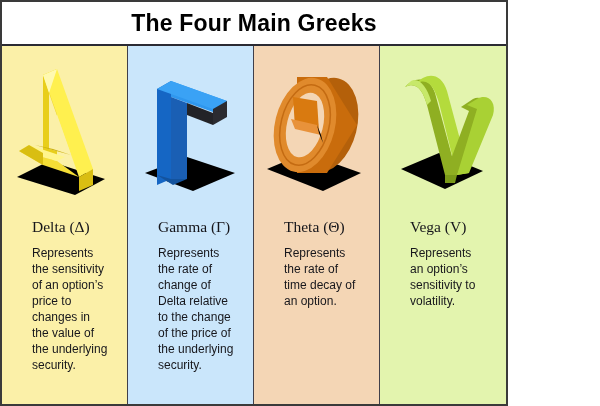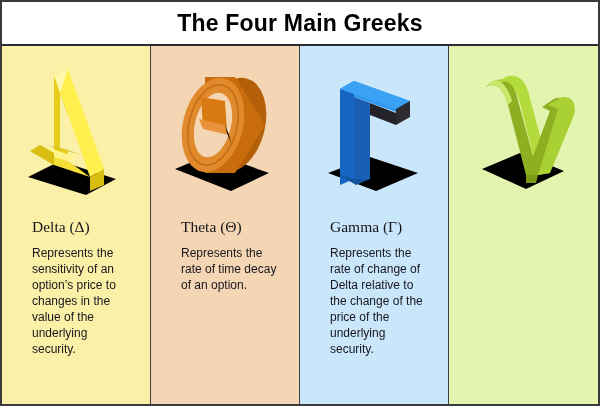--- a/index.html
+++ b/index.html
@@ -2,21 +2,21 @@
 <html><head>
 <meta charset="utf-8">
 <style>
   html, body {
     margin: 0;
     padding: 0;
     background: #ffffff;
   }
   #infographic {
     position: relative;
-    width: 600px;
+    width: 508px;
     height: 406px;
     box-sizing: border-box;
     border: 2px solid #3a3a3a;
     background: #ffffff;
     overflow: hidden;
     font-family: "Liberation Sans", sans-serif;
   }
   #title-bar {
     position: relative;
     height: 44px;
@@ -142,67 +142,71 @@
           <polygon points="30,88 44,92 66,98 48,92" fill="#C9AE0E"></polygon>
           <polygon points="38,18 44,36 52,12" fill="#FFF9B0"></polygon>
         </svg>
       </div>
       <div class="text-area">
         <div class="term-heading">Delta (Δ)</div>
         <div class="term-desc">Represents the sensitivity of an option’s price to changes in the value of the underlying security.</div>
       </div>
     </div>
 
+    <div class="column" style="background:#CAE6FB;">
+      <div class="icon-area">
+        <svg width="120" height="150" viewBox="0 0 120 150">
+          <polygon points="14,116 62,134 104,116 56,100" fill="#000000"></polygon>
+          <polygon points="26,32 40,24 40,122 26,128" fill="#1566C4"></polygon>
+          <polygon points="40,24 96,44 96,60 40,40" fill="#2F97EE"></polygon>
+          <polygon points="26,32 40,24 96,44 82,52" fill="#3AA2F5"></polygon>
+          <polygon points="40,40 56,46 56,122 40,122" fill="#1A5FB4"></polygon>
+          <polygon points="82,52 96,44 96,60 82,68" fill="#2B2B30"></polygon>
+          <polygon points="56,46 82,56 82,68 56,58" fill="#232327"></polygon>
+          <polygon points="26,118 40,122 56,122 42,128" fill="#13539E"></polygon>
+        </svg>
+      </div>
+      <div class="text-area">
+        <div class="term-heading">Gamma (Γ)</div>
+        <div class="term-desc">Represents the rate of change of Delta relative to the change of the price of the underlying security.</div>
+      </div>
+    </div>
+
     <div class="column" style="background:#F4D6B5;">
       <div class="icon-area">
         <svg width="120" height="150" viewBox="0 0 120 150">
           <polygon points="10,112 66,134 104,116 48,96" fill="#000000"></polygon>
           <ellipse cx="70" cy="68" rx="30" ry="48" transform="rotate(14 70 68)" fill="#B4600A"></ellipse>
           <path d="M40 20 L70 20 L100 68 L70 116 L40 116 Z" fill="#C96C0C"></path>
           <ellipse cx="48" cy="68" rx="30" ry="48" transform="rotate(14 48 68)" fill="#E08A2C"></ellipse>
           <ellipse cx="48" cy="68" rx="18" ry="33" transform="rotate(14 48 68)" fill="#F4D6B5"></ellipse>
           <path d="M36 40 L60 44 L62 74 L38 70 Z" fill="#D97A10"></path>
           <polygon points="34,62 60,68 64,78 38,72" fill="#E8923A"></polygon>
           <polygon points="60,68 64,78 66,86 62,76" fill="#000000"></polygon>
           <ellipse cx="48" cy="68" rx="24" ry="41" transform="rotate(14 48 68)" fill="none" stroke="#C46B12" stroke-width="1.5"></ellipse>
         </svg>
       </div>
       <div class="text-area">
         <div class="term-heading">Theta (Θ)</div>
         <div class="term-desc">Represents the rate of time decay of an option.</div>
       </div>
     </div>
 
-    <div class="column" style="background:#CAE6FB;">
-      <div class="icon-area">
-        <svg width="120" height="150" viewBox="0 0 120 150">
-          <polygon points="14,116 62,134 104,116 56,100" fill="#000000"></polygon>
-          <polygon points="26,32 40,24 40,122 26,128" fill="#1566C4"></polygon>
-          <polygon points="40,24 96,44 96,60 40,40" fill="#2F97EE"></polygon>
-          <polygon points="26,32 40,24 96,44 82,52" fill="#3AA2F5"></polygon>
-          <polygon points="40,40 56,46 56,122 40,122" fill="#1A5FB4"></polygon>
-          <polygon points="82,52 96,44 96,60 82,68" fill="#2B2B30"></polygon>
-          <polygon points="56,46 82,56 82,68 56,58" fill="#232327"></polygon>
-          <polygon points="26,118 40,122 56,122 42,128" fill="#13539E"></polygon>
-        </svg>
-      </div>
-      <div class="text-area">
-        <div class="term-heading">Gamma (Γ)</div>
-        <div class="term-desc">Represents the rate of change of Delta relative to the change of the price of the underlying security.</div>
-      </div>
-    </div>
-
     <div class="column" style="background:#E3F4AE;">
       <div class="icon-area">
         <svg width="120" height="150" viewBox="0 0 120 150">
           <polygon points="18,112 62,132 100,114 56,96" fill="#000000"></polygon>
           <path d="M22,30 C34,24 40,34 44,48 L62,118 L74,118 L52,36 C46,18 30,20 22,30 Z" fill="#8FAF22"></path>
           <path d="M34,26 C46,20 52,32 56,46 L74,118 L86,116 L64,34 C58,14 42,16 34,26 Z" fill="#B4DB3C"></path>
           <path d="M62,118 L74,118 L102,56 C106,44 98,38 90,42 L78,50 L86,54 L62,118 Z" fill="#8FAF22"></path>
           <path d="M74,118 L86,116 L110,58 C114,44 104,36 94,42 L84,48 L94,52 L74,118 Z" fill="#A9D134"></path>
           <path d="M22,30 C34,24 40,34 44,48 L48,44 C44,30 36,20 28,24 Z" fill="#C7E86A"></path>
           <polygon points="62,118 74,118 72,126 62,126" fill="#7A9A18"></polygon>
         </svg>
       </div>
+      <div class="text-area">
+        <div class="term-heading">Vega (V)</div>
+        <div class="term-desc">Represents an option’s sensitivity to volatility.</div>
+      </div>
     </div>
 
   </div>
 </div>
 
 </body></html>

